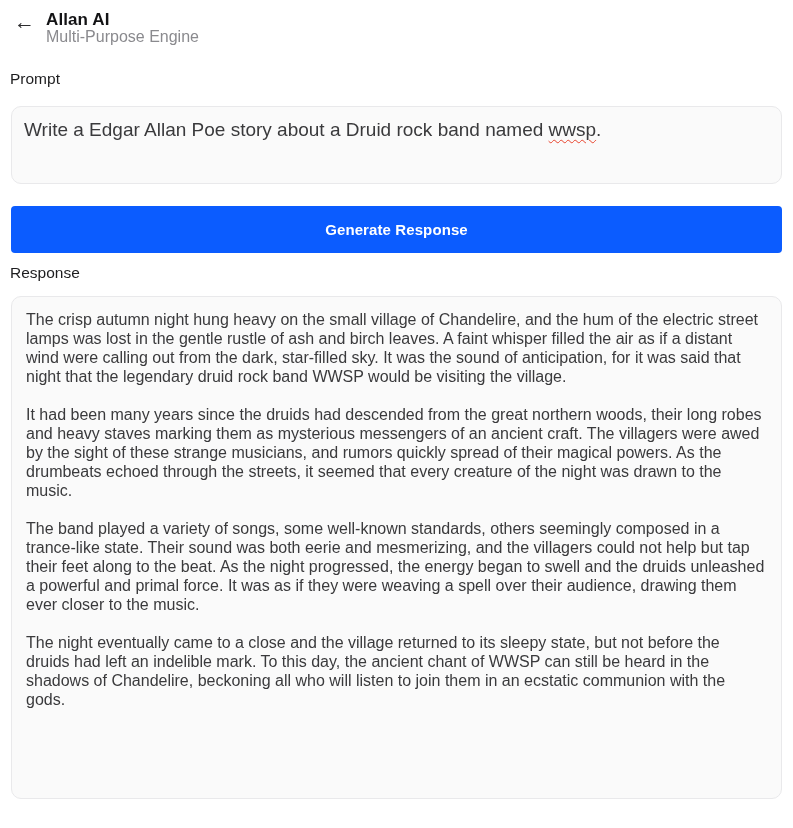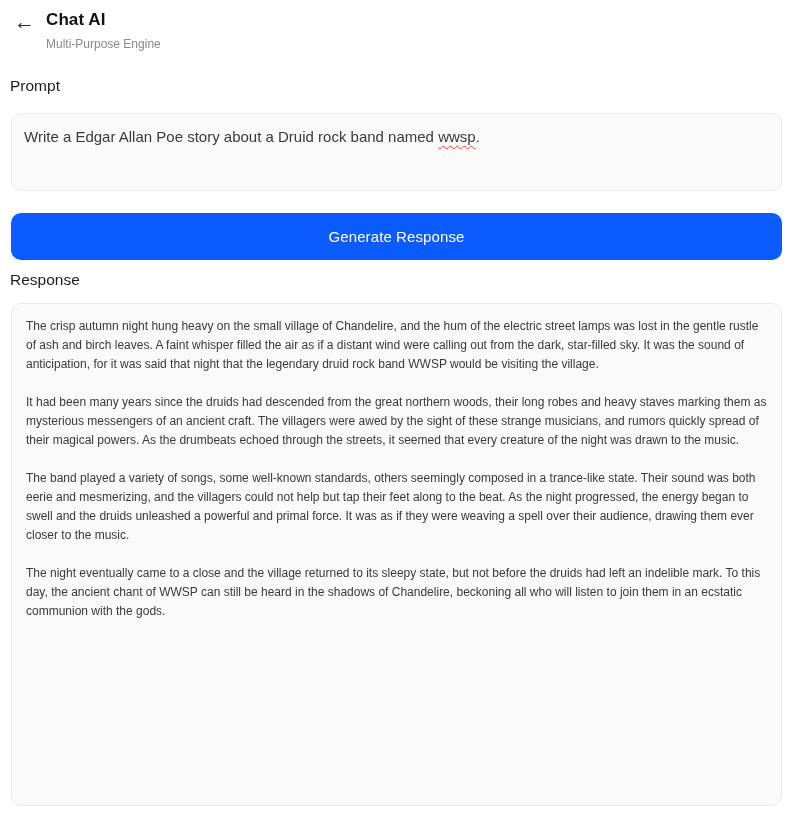--- a/index.html
+++ b/index.html
@@ -13,67 +13,67 @@
   .app { position: relative; width: 793px; height: 828px; background: #fff; }
 
   
   .header { display: flex; align-items: flex-start; padding: 10px 0 0 14px; height: 42px; }
   .back-btn {
     border: none; background: transparent; cursor: pointer;
     font-size: 21px; line-height: 20px; color: #2c2c2e;
     padding: 0; margin: 2px 11px 0 0;
   }
   .h-title { font-size: 17px; font-weight: 700; color: #131315; line-height: 20px; letter-spacing: 0.1px; }
-  .h-subtitle { font-size: 12px; color: #8a8a8e; margin-top: 7px; line-height: 14px; }
+  .h-subtitle { font-size: 16px; color: #8a8a8e; margin-top: 0; line-height: 14px; }
 
   
   .section-label { font-size: 15.5px; color: #1d1d1f; line-height: 18px; margin-left: 10px; }
-  .prompt-label { margin-top: 35px; }
+  .prompt-label { margin-top: 28px; }
   .response-label { margin-top: 11px; }
 
   
   .box {
     margin: 0 11px; background: #fafafa;
     border: 1px solid #e9e9eb; border-radius: 10px;
   }
   .prompt-box { margin-top: 18px; height: 78px; padding: 13px 12px; }
-  .prompt-text { font-size: 15px; line-height: 19px; color: #3a3a3c; }
+  .prompt-text { font-size: 19px; line-height: 19px; color: #3a3a3c; }
   .misspelled {
     text-decoration-line: underline;
     text-decoration-style: wavy;
     text-decoration-color: #e8442e;
     text-decoration-thickness: 1px;
     text-underline-offset: 3px;
   }
 
   
   .generate-btn {
     display: block; margin: 22px 11px 0 11px; width: 771px; height: 47px;
-    background: #0b5cff; color: #ffffff; border: none; border-radius: 10px;
+    background: #0b5cff; color: #ffffff; border: none; border-radius: 4px;
     font-family: "Liberation Sans", sans-serif;
-    font-size: 15px; font-weight: 400; letter-spacing: 0.1px;
+    font-size: 15px; font-weight: 700; letter-spacing: 0.1px;
     cursor: pointer;
   }
 
   
   .response-box { margin-top: 14px; height: 503px; padding: 13px 14px; overflow: hidden; }
-  .response-box p { font-size: 12px; line-height: 19px; color: #3a3a3c; margin-bottom: 19px; }
+  .response-box p { font-size: 16px; line-height: 19px; color: #3a3a3c; margin-bottom: 19px; }
   .response-box p:last-child { margin-bottom: 7px; }
 </style>
 </head>
 <body>
 
 <div class="app">
 
   <header class="header">
     <button class="back-btn">
       <span>←</span>
     </button>
     <div>
-      <div class="h-title">Chat AI</div>
+      <div class="h-title">Allan AI</div>
       <div class="h-subtitle">Multi-Purpose Engine</div>
     </div>
   </header>
 
   <div class="section-label prompt-label">Prompt</div>
 
   <div class="box prompt-box">
     <p class="prompt-text"><span>Write a Edgar Allan Poe story about a Druid rock band named </span><span class="misspelled">wwsp</span><span>.</span></p>
   </div>
 

